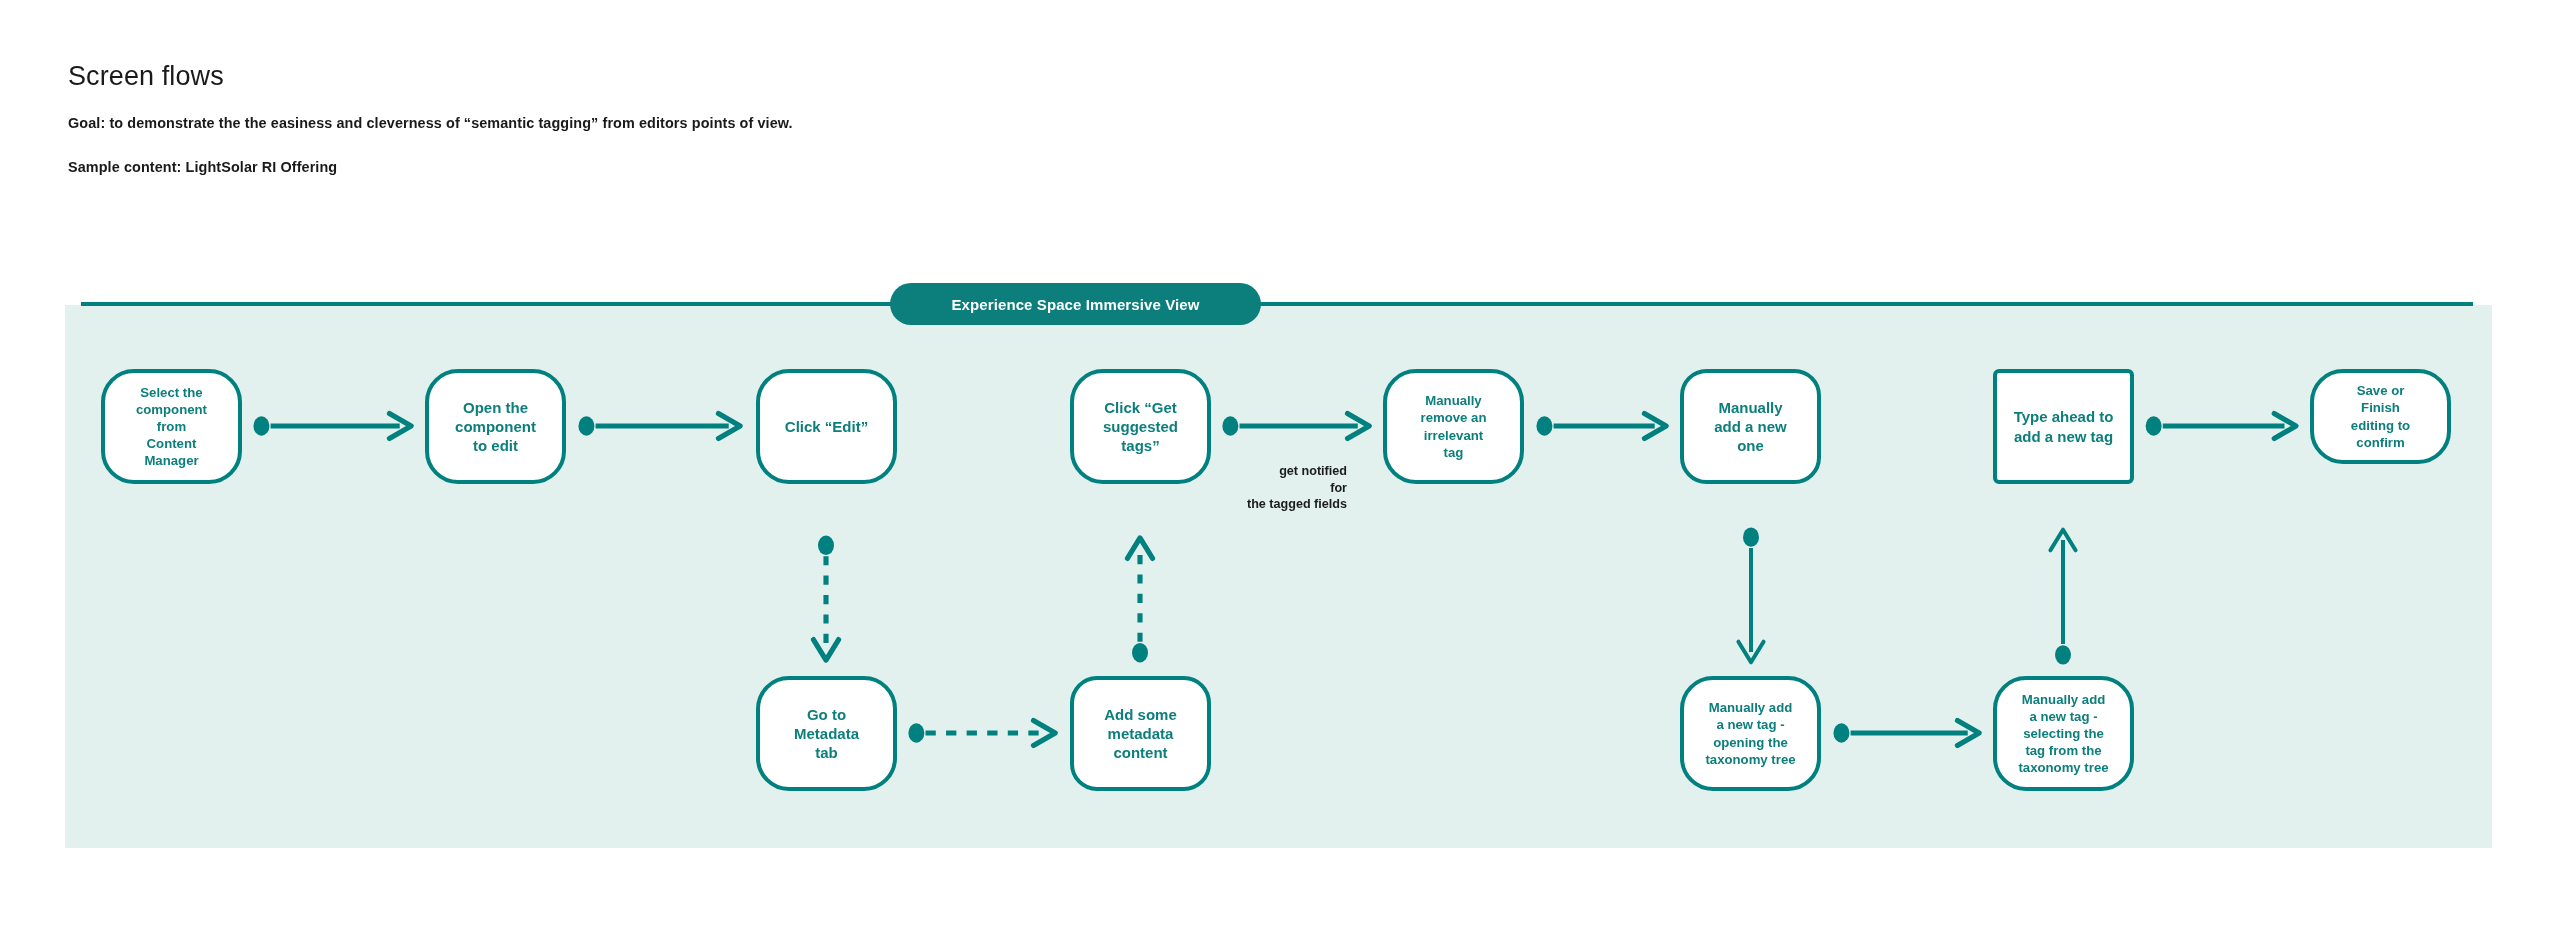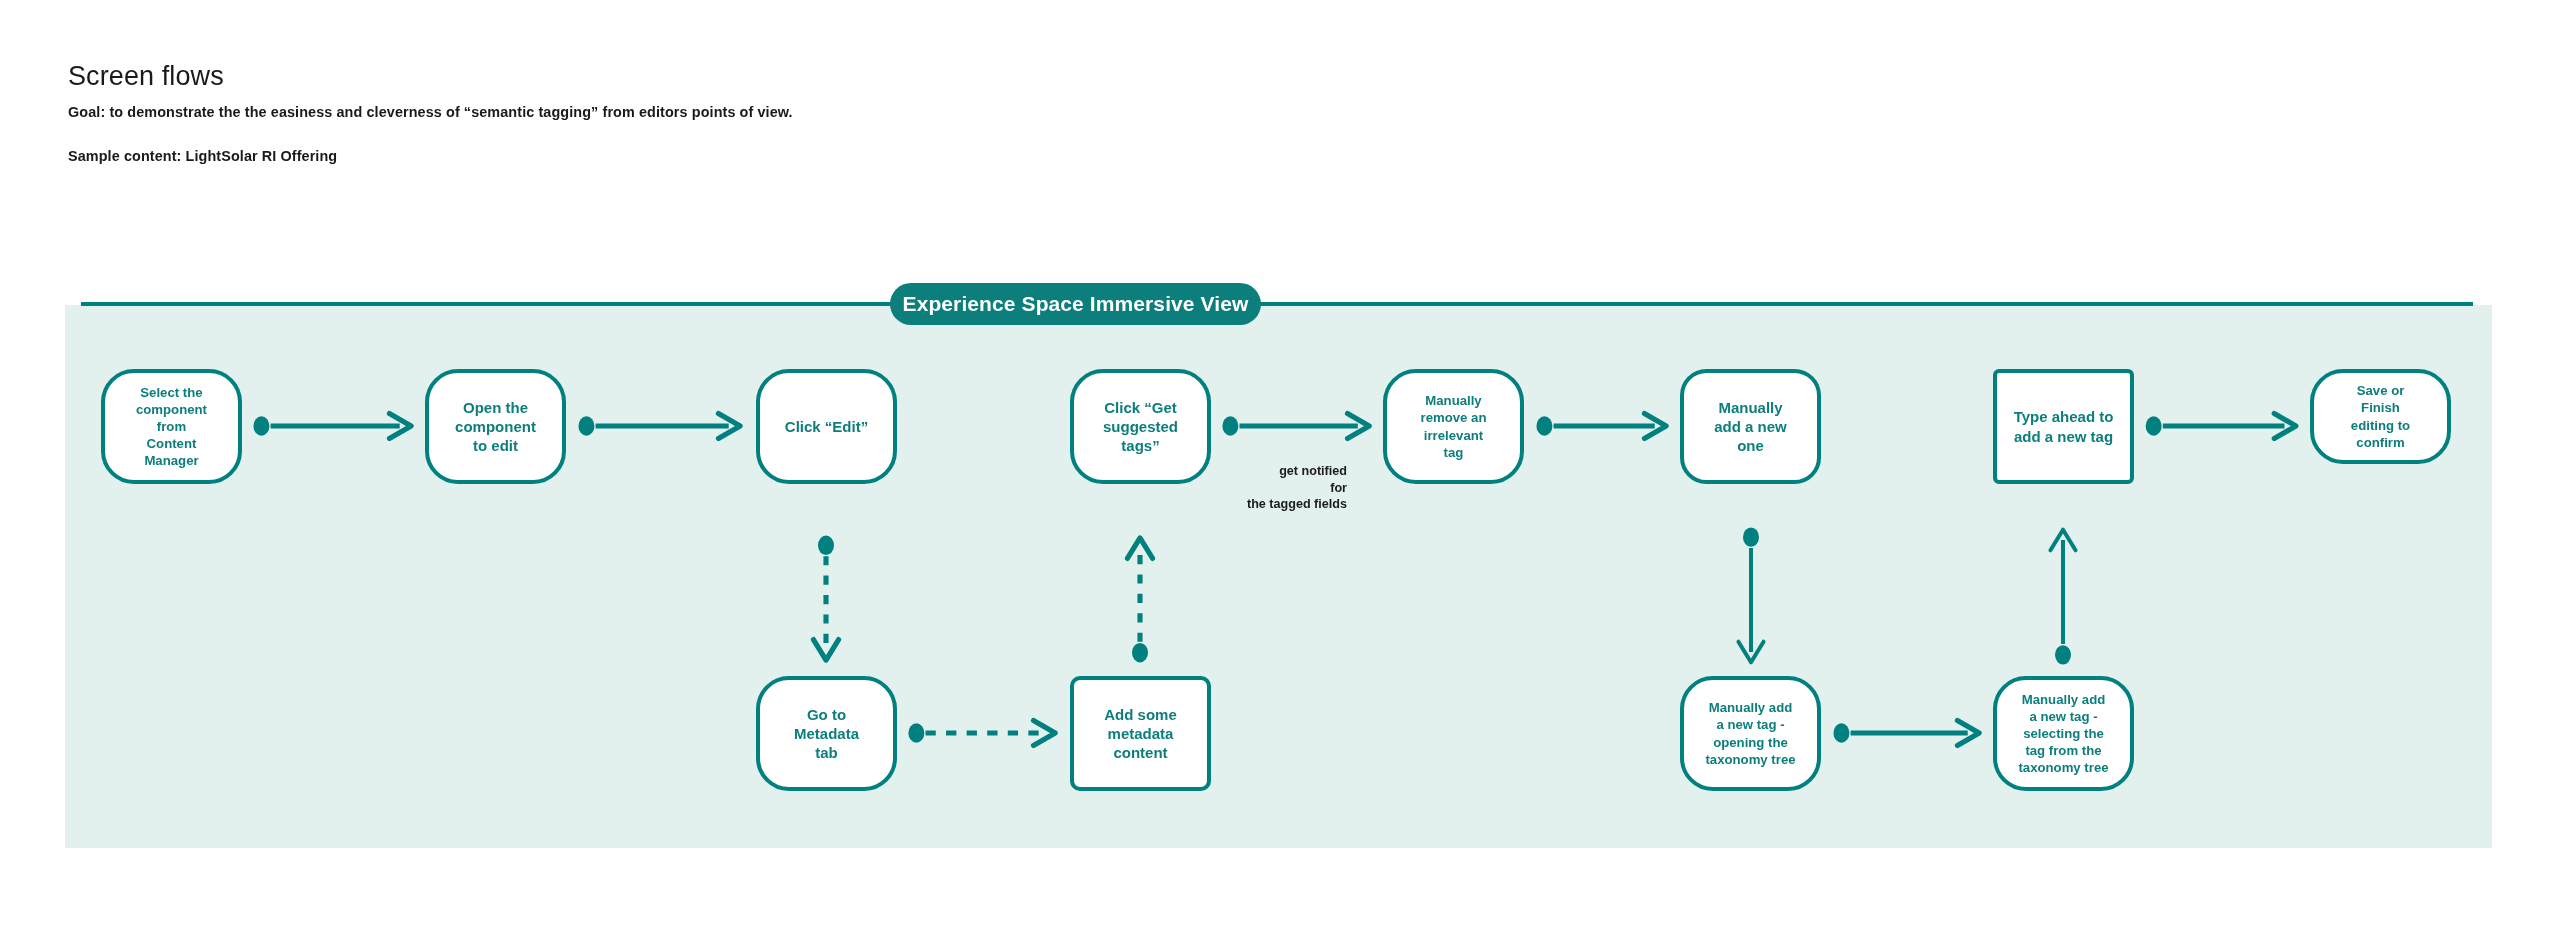--- a/index.html
+++ b/index.html
@@ -22,21 +22,21 @@
     left: 68px;
     top: 60px;
     width: 2070px;
   }
   #page-title {
     font-size: 27px;
     font-weight: 400;
     color: #1a1a1a;
     letter-spacing: 0.1px;
     line-height: 1.2;
-    margin: 0 0 11px 0;
+    margin: 0 0 22px 0;
   }
   .meta-line {
     font-size: 14.4px;
     color: #1a1a1a;
     line-height: 1.35;
     margin: 0 0 24px 0;
     letter-spacing: 0.1px;
   }
   .meta-line .meta-label {
     font-weight: 700;
@@ -70,21 +70,21 @@
     width: 371px;
     height: 42px;
     background: #0c7e7c;
     border-radius: 21px;
     display: flex;
     align-items: center;
     justify-content: center;
   }
   #panel-title-pill .pill-text {
     color: #ffffff;
-    font-size: 21px;
+    font-size: 15px;
     font-weight: 700;
     letter-spacing: 0.1px;
     white-space: nowrap;
   }
 
   
   .node {
     position: absolute;
     box-sizing: border-box;
     background: #ffffff;
@@ -186,21 +186,21 @@
       <span class="node-label">Save or
 Finish
 editing to
 confirm</span>
     </div>
     <div class="node" style="left: 756px; top: 676px; width: 141px; height: 115px; border-radius: 33px;">
       <span class="node-label">Go to
 Metadata
 tab</span>
     </div>
-    <div class="node" style="left: 1070px; top: 676px; width: 141px; height: 115px; border-radius: 10px;">
+    <div class="node" style="left: 1070px; top: 676px; width: 141px; height: 115px; border-radius: 27px;">
       <span class="node-label">Add some
 metadata
 content</span>
     </div>
     <div class="node small-label" style="left: 1680px; top: 676px; width: 141px; height: 115px; border-radius: 33px;">
       <span class="node-label">Manually add
 a new tag -
 opening the
 taxonomy tree</span>
     </div>

